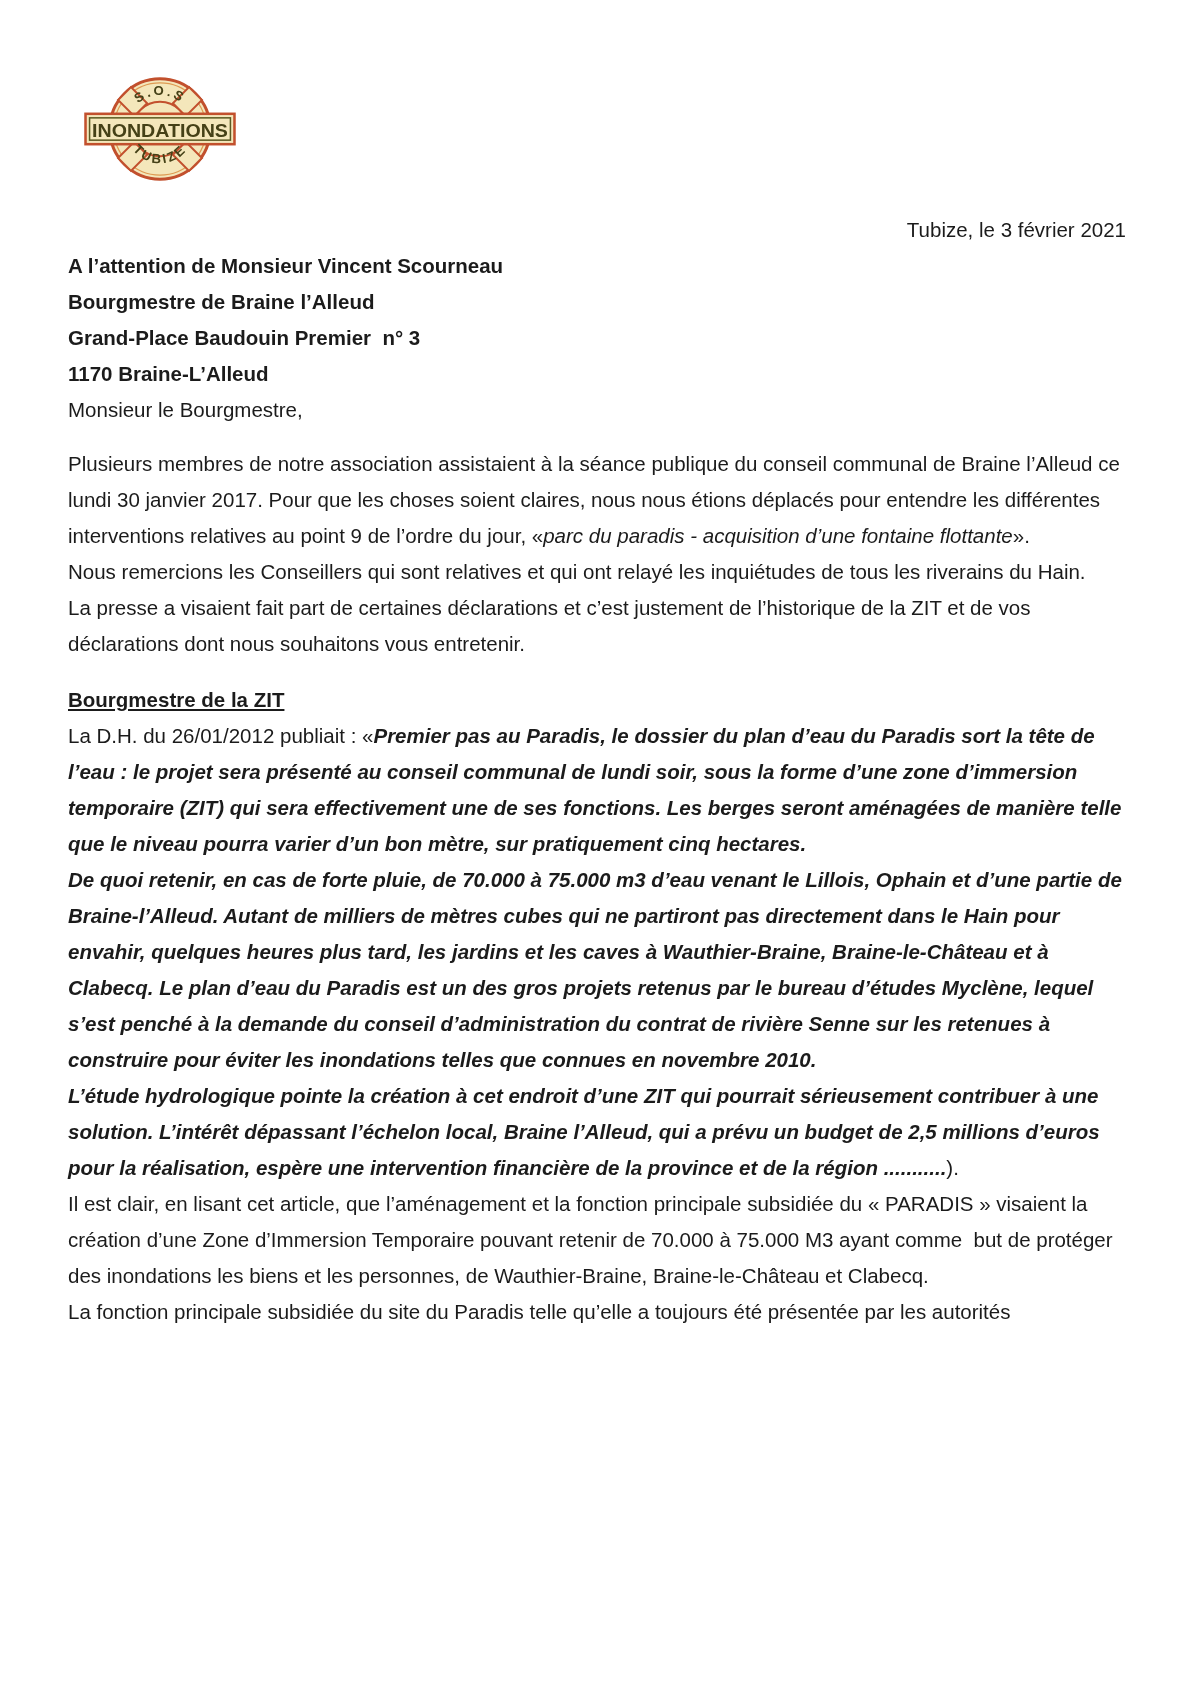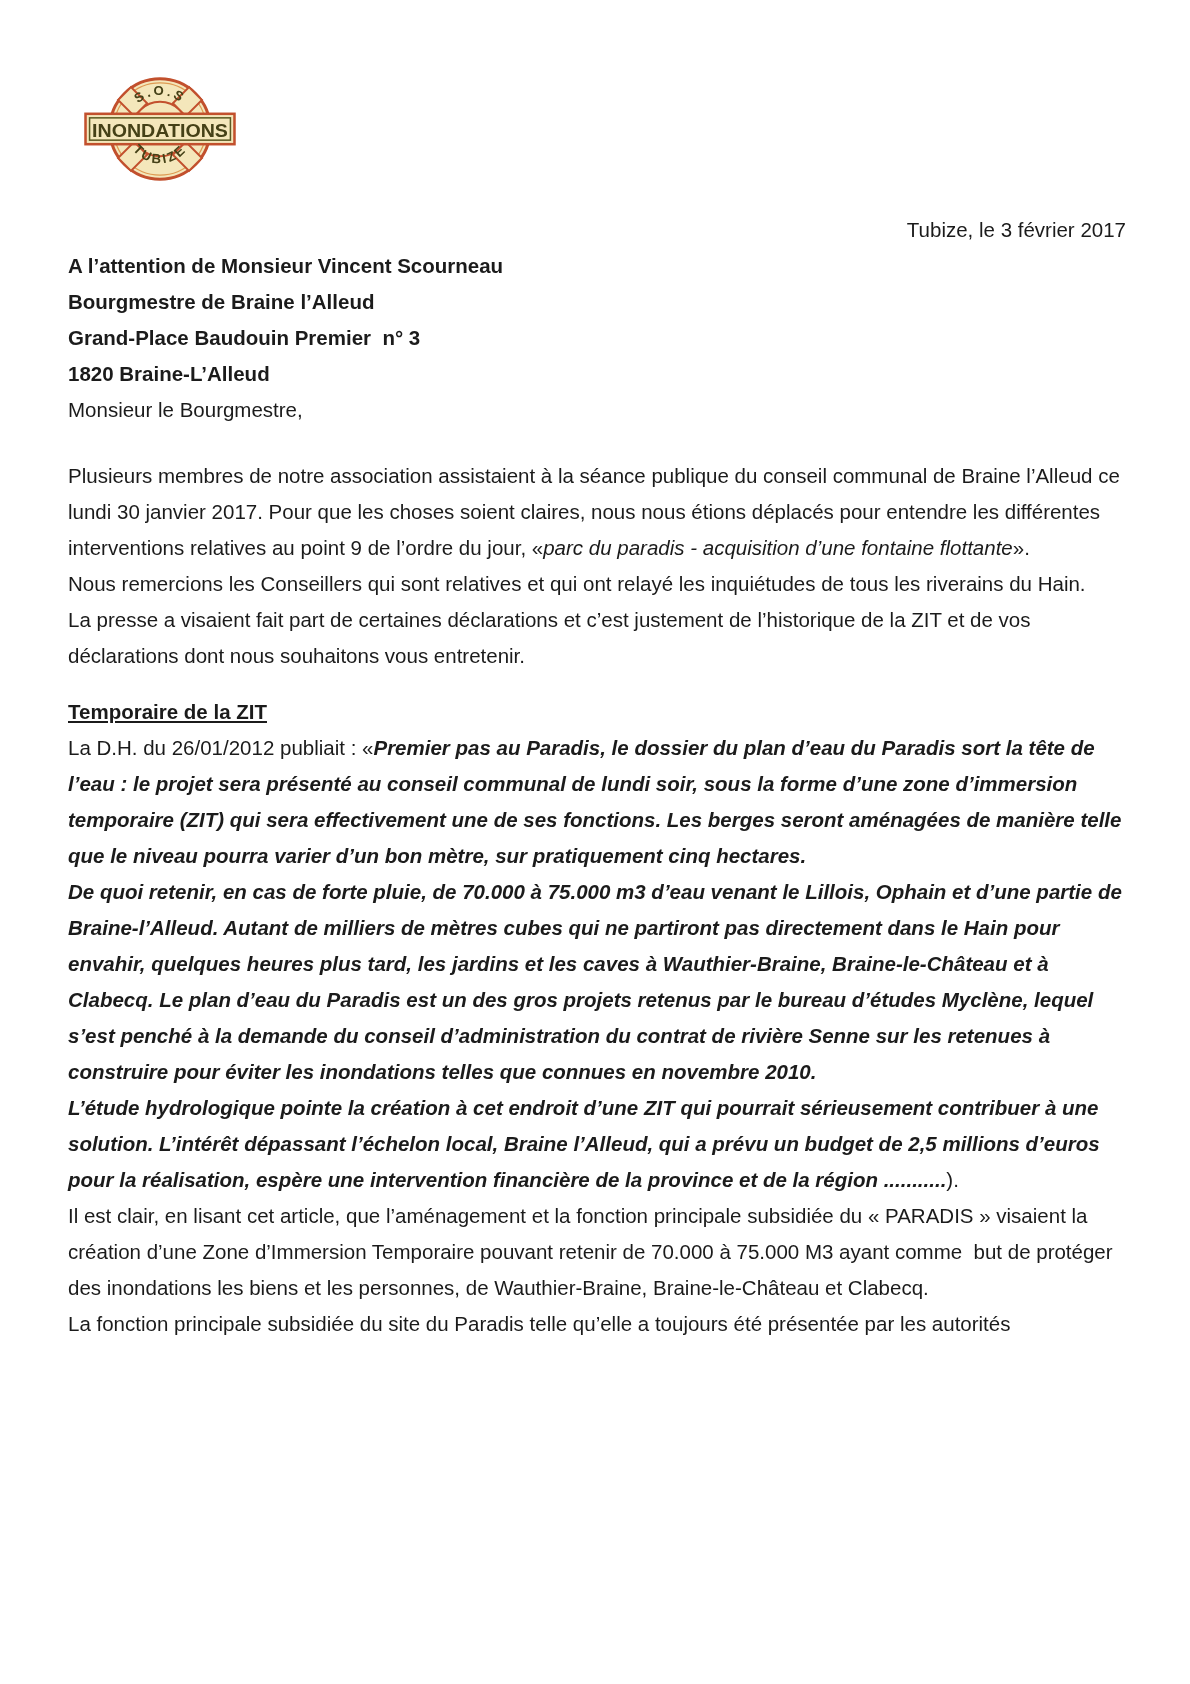--- a/index.html
+++ b/index.html
@@ -17,21 +17,21 @@
     color: #1b1b1b;
     overflow: hidden;
   }
   .logo-wrap { margin-left: 16px; width: 152px; height: 106px; }
   .logo-wrap svg { display: block; }
   .date-line { text-align: right; margin-top: 30px; }
   .objet-line { margin-top: 82px; }
   .objet-underline { text-decoration: underline; }
   .recipient { font-weight: bold; }
   .salutation { }
-  .body-text { margin-top: 30px; }
+  .body-text { margin-top: 18px; }
   .body-text p, .historique p { margin: 0; }
   .section-heading {
     font-weight: bold;
     text-decoration: underline;
     margin-top: 20px;
   }
   .run-r { font-style: normal; font-weight: normal; }
   .run-i { font-style: italic; font-weight: normal; }
   .run-bi { font-style: italic; font-weight: bold; }
 </style>
@@ -60,40 +60,40 @@
       <text x="75" y="59.5" text-anchor="middle" font-family="Liberation Sans, sans-serif" font-size="19" font-weight="bold" fill="#454117" textLength="134" lengthAdjust="spacingAndGlyphs">INONDATIONS</text>
       <text font-family="Liberation Sans, sans-serif" font-size="13" font-weight="bold" fill="#454117" letter-spacing="2.5" text-anchor="middle">
         <textPath href="#arcTop" startOffset="50%">S.O.S</textPath>
       </text>
       <text font-family="Liberation Sans, sans-serif" font-size="13" font-weight="bold" fill="#454117" letter-spacing="2.5" text-anchor="middle">
         <textPath href="#arcBot" startOffset="50%">TUBIZE</textPath>
       </text>
     </svg>
   </div>
 
-  <div class="date-line">Tubize, le 3 février 2017</div>
+  <div class="date-line">Tubize, le 3 février 2021</div>
 
 
   <div class="recipient">
     <div>A l’attention de Monsieur Vincent Scourneau</div>
     <div>Bourgmestre de Braine l’Alleud</div>
     <div>Grand-Place Baudouin Premier&nbsp; n° 3</div>
-    <div>1820 Braine-L’Alleud</div>
+    <div>1170 Braine-L’Alleud</div>
   </div>
 
   <div class="salutation">Monsieur le Bourgmestre,</div>
 
   <div class="body-text">
     <p><span class="run-r">Plusieurs membres de notre association assistaient à la séance publique du conseil communal de Braine l’Alleud ce lundi 30 janvier 2017. Pour que les choses soient claires, nous nous étions déplacés pour entendre les différentes interventions relatives au point 9 de l’ordre du jour, «</span><span class="run-i">parc du paradis - acquisition d’une fontaine flottante</span><span class="run-r">».</span></p>
     <p><span class="run-r">Nous remercions les Conseillers qui sont relatives et qui ont relayé les inquiétudes de tous les riverains du Hain.</span></p>
     <p><span class="run-r">La presse a visaient fait part de certaines déclarations et c’est justement de l’historique de la ZIT et de vos déclarations dont nous souhaitons vous entretenir.</span></p>
   </div>
 
   <div class="historique">
-    <div class="section-heading">Temporaire de la ZIT</div>
+    <div class="section-heading">Bourgmestre de la ZIT</div>
     <p><span class="run-r">La D.H. du 26/01/2012 publiait : «</span><span class="run-bi">Premier pas au Paradis, le dossier du plan d’eau du Paradis sort la tête de l’eau : le projet sera présenté au conseil communal de lundi soir, sous la forme d’une zone d’immersion temporaire (ZIT) qui sera effectivement une de ses fonctions. Les berges seront aménagées de manière telle que le niveau pourra varier d’un bon mètre, sur pratiquement cinq hectares.</span></p>
     <p><span class="run-bi">De quoi retenir, en cas de forte pluie, de 70.000 à 75.000 m3 d’eau venant le Lillois, Ophain et d’une partie de Braine-l’Alleud. Autant de milliers de mètres cubes qui ne partiront pas directement dans le Hain pour envahir, quelques heures plus tard, les jardins et les caves à Wauthier-Braine, Braine-le-Château et à Clabecq. Le plan d’eau du Paradis est un des gros projets retenus par le bureau d’études Myclène, lequel s’est penché à la demande du conseil d’administration du contrat de rivière Senne sur les retenues à construire pour éviter les inondations telles que connues en novembre 2010.</span></p>
     <p><span class="run-bi">L’étude hydrologique pointe la création à cet endroit d’une ZIT qui pourrait sérieusement contribuer à une solution. L’intérêt dépassant l’échelon local, Braine l’Alleud, qui a prévu un budget de 2,5 millions d’euros pour la réalisation, espère une intervention financière de la province et de la région ...........</span><span class="run-r">).</span></p>
     <p><span class="run-r">Il est clair, en lisant cet article, que l’aménagement et la fonction principale subsidiée du « PARADIS » visaient la création d’une Zone d’Immersion Temporaire pouvant retenir de 70.000 à 75.000 M3 ayant comme&nbsp; but de protéger des inondations les biens et les personnes, de Wauthier-Braine, Braine-le-Château et Clabecq.</span></p>
     <p><span class="run-r">La fonction principale subsidiée du site du Paradis telle qu’elle a toujours été présentée par les autorités</span></p>
   </div>
 
 </div>
 
 </body></html>

